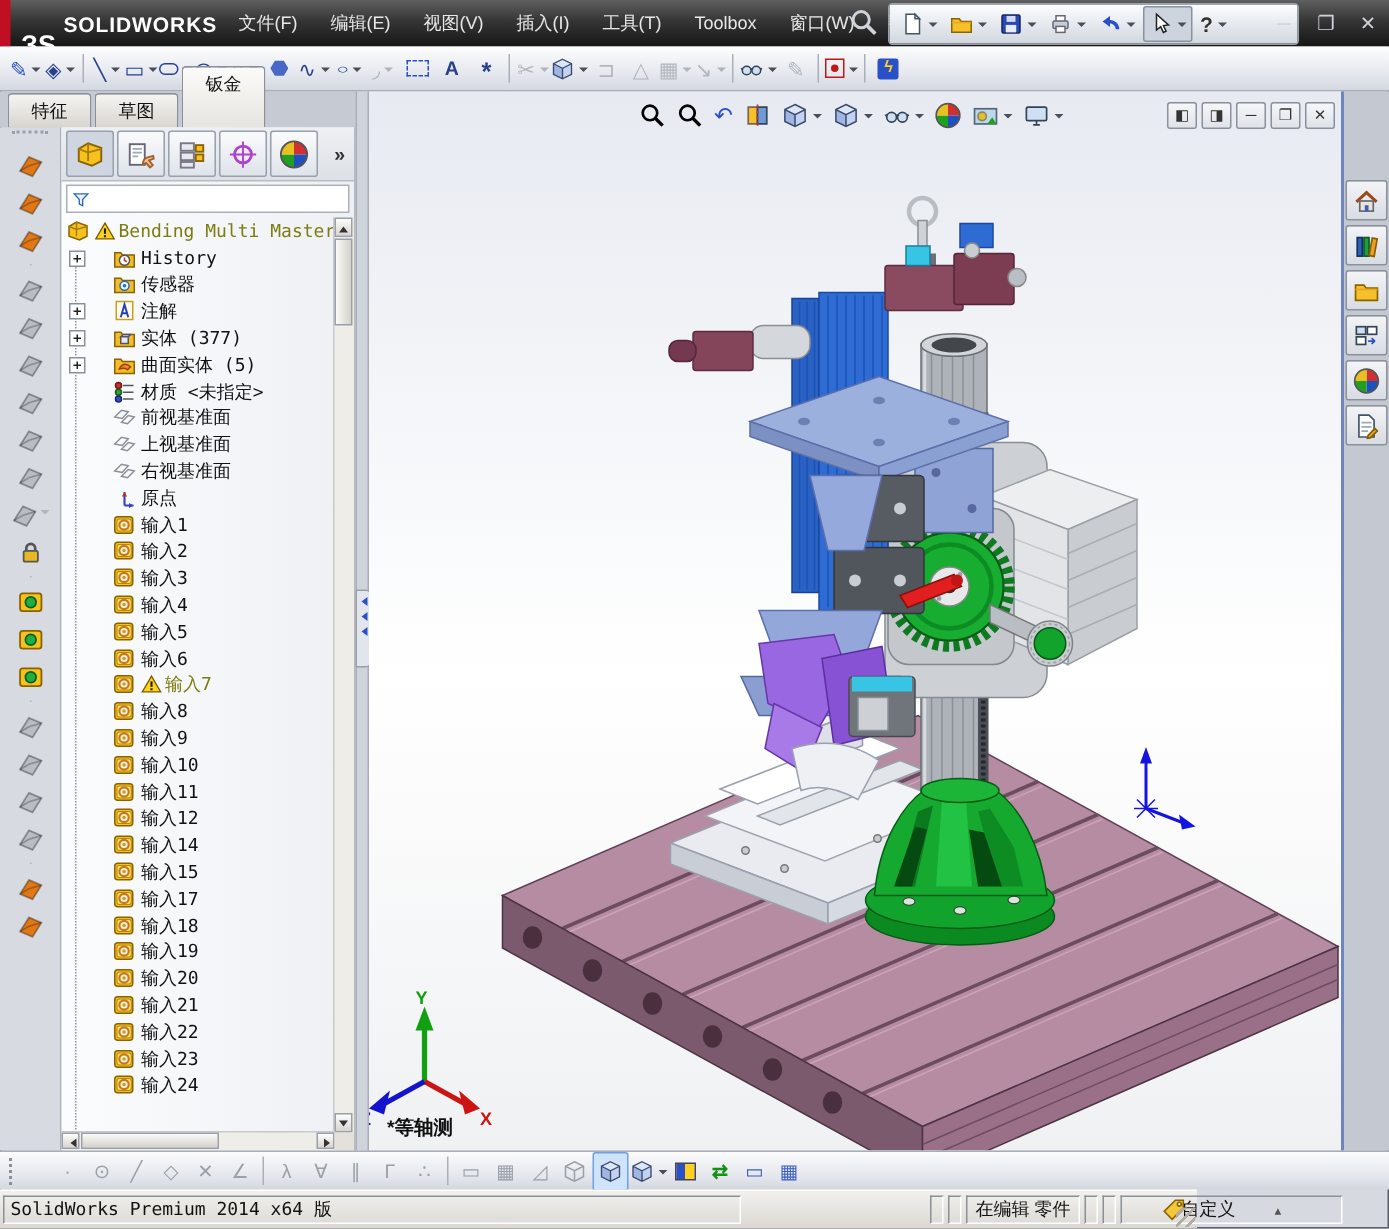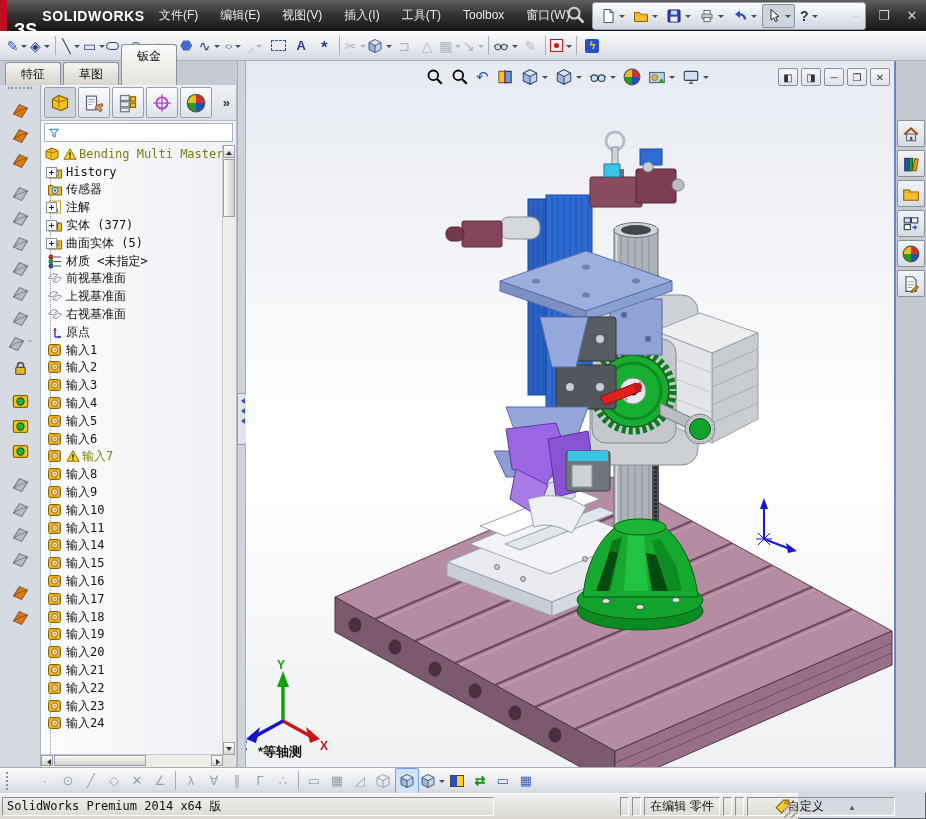--- a/index.html
+++ b/index.html
@@ -82,21 +82,21 @@
     background:linear-gradient(#fafbfc,#dfe3ea);display:flex;align-items:center;justify-content:center;}
   .ptab.active{background:#cfd6e2;}
   .ptab svg{width:20px;height:20px;}
   .poverflow{margin-left:auto;font-size:13px;color:#333;padding:0 4px;font-weight:bold;}
   .filter{height:17px;margin:2px 3px;background:#fff;border:1px solid #aab0ba;
     display:flex;align-items:center;padding-left:3px;}
   .filter svg{width:12px;height:12px;}
   .tree{position:absolute;left:0;top:60px;right:13px;bottom:12px;overflow:hidden;
     font-size:12px;font-family:"DejaVu Sans Mono","Liberation Sans",sans-serif;color:#111;}
   .tree::before{content:"";position:absolute;left:9px;top:24px;height:604px;border-left:1px dotted #8a8f98;}
-  .trow{height:17.8px;display:flex;align-items:center;position:relative;padding-left:6px;white-space:nowrap;}
+  .trow{height:17.8px;display:flex;align-items:center;position:relative;padding-left:34px;white-space:nowrap;}
   .rootrow{padding-left:3px;}
   .trow .ti{width:16px;height:16px;flex:none;margin-right:3px;}
   .trow .wi{width:14px;height:14px;flex:none;margin-right:2px;}
   .tlabel{line-height:16px;}
   .trow.warn .tlabel,.rootrow .tlabel{color:#7c7c10;}
   .expbox{position:absolute;left:5px;top:4px;width:9px;height:9px;background:#fff;border:1px solid #8890a0;box-sizing:content-box;}
   .expbox::before{content:"";position:absolute;left:2px;top:4px;width:5px;height:1px;background:#222;}
   .expbox::after{content:"";position:absolute;left:4px;top:2px;width:1px;height:5px;background:#222;}
   
   .vsb{position:absolute;right:0;top:60px;bottom:12px;width:13px;background:#efede8;border-left:1px solid #c6cad0;}
@@ -909,48 +909,48 @@
 
         <div class="trow">
 
           <svg class="ti">
             <use href="#i-import"></use>
           </svg>
 
           <span class="tlabel">输入11</span>
         </div>
 
+        <div class="trow">
+
+          <svg class="ti">
+            <use href="#i-import"></use>
+          </svg>
+
+          <span class="tlabel">输入12</span>
+        </div>
 
 
         <div class="trow">
 
           <svg class="ti">
             <use href="#i-import"></use>
           </svg>
 
           <span class="tlabel">输入14</span>
         </div>
 
         <div class="trow">
 
           <svg class="ti">
             <use href="#i-import"></use>
           </svg>
 
           <span class="tlabel">输入15</span>
         </div>
 
-        <div class="trow">
-
-          <svg class="ti">
-            <use href="#i-import"></use>
-          </svg>
-
-          <span class="tlabel">输入16</span>
-        </div>
 
         <div class="trow">
 
           <svg class="ti">
             <use href="#i-import"></use>
           </svg>
 
           <span class="tlabel">输入17</span>
         </div>
 

